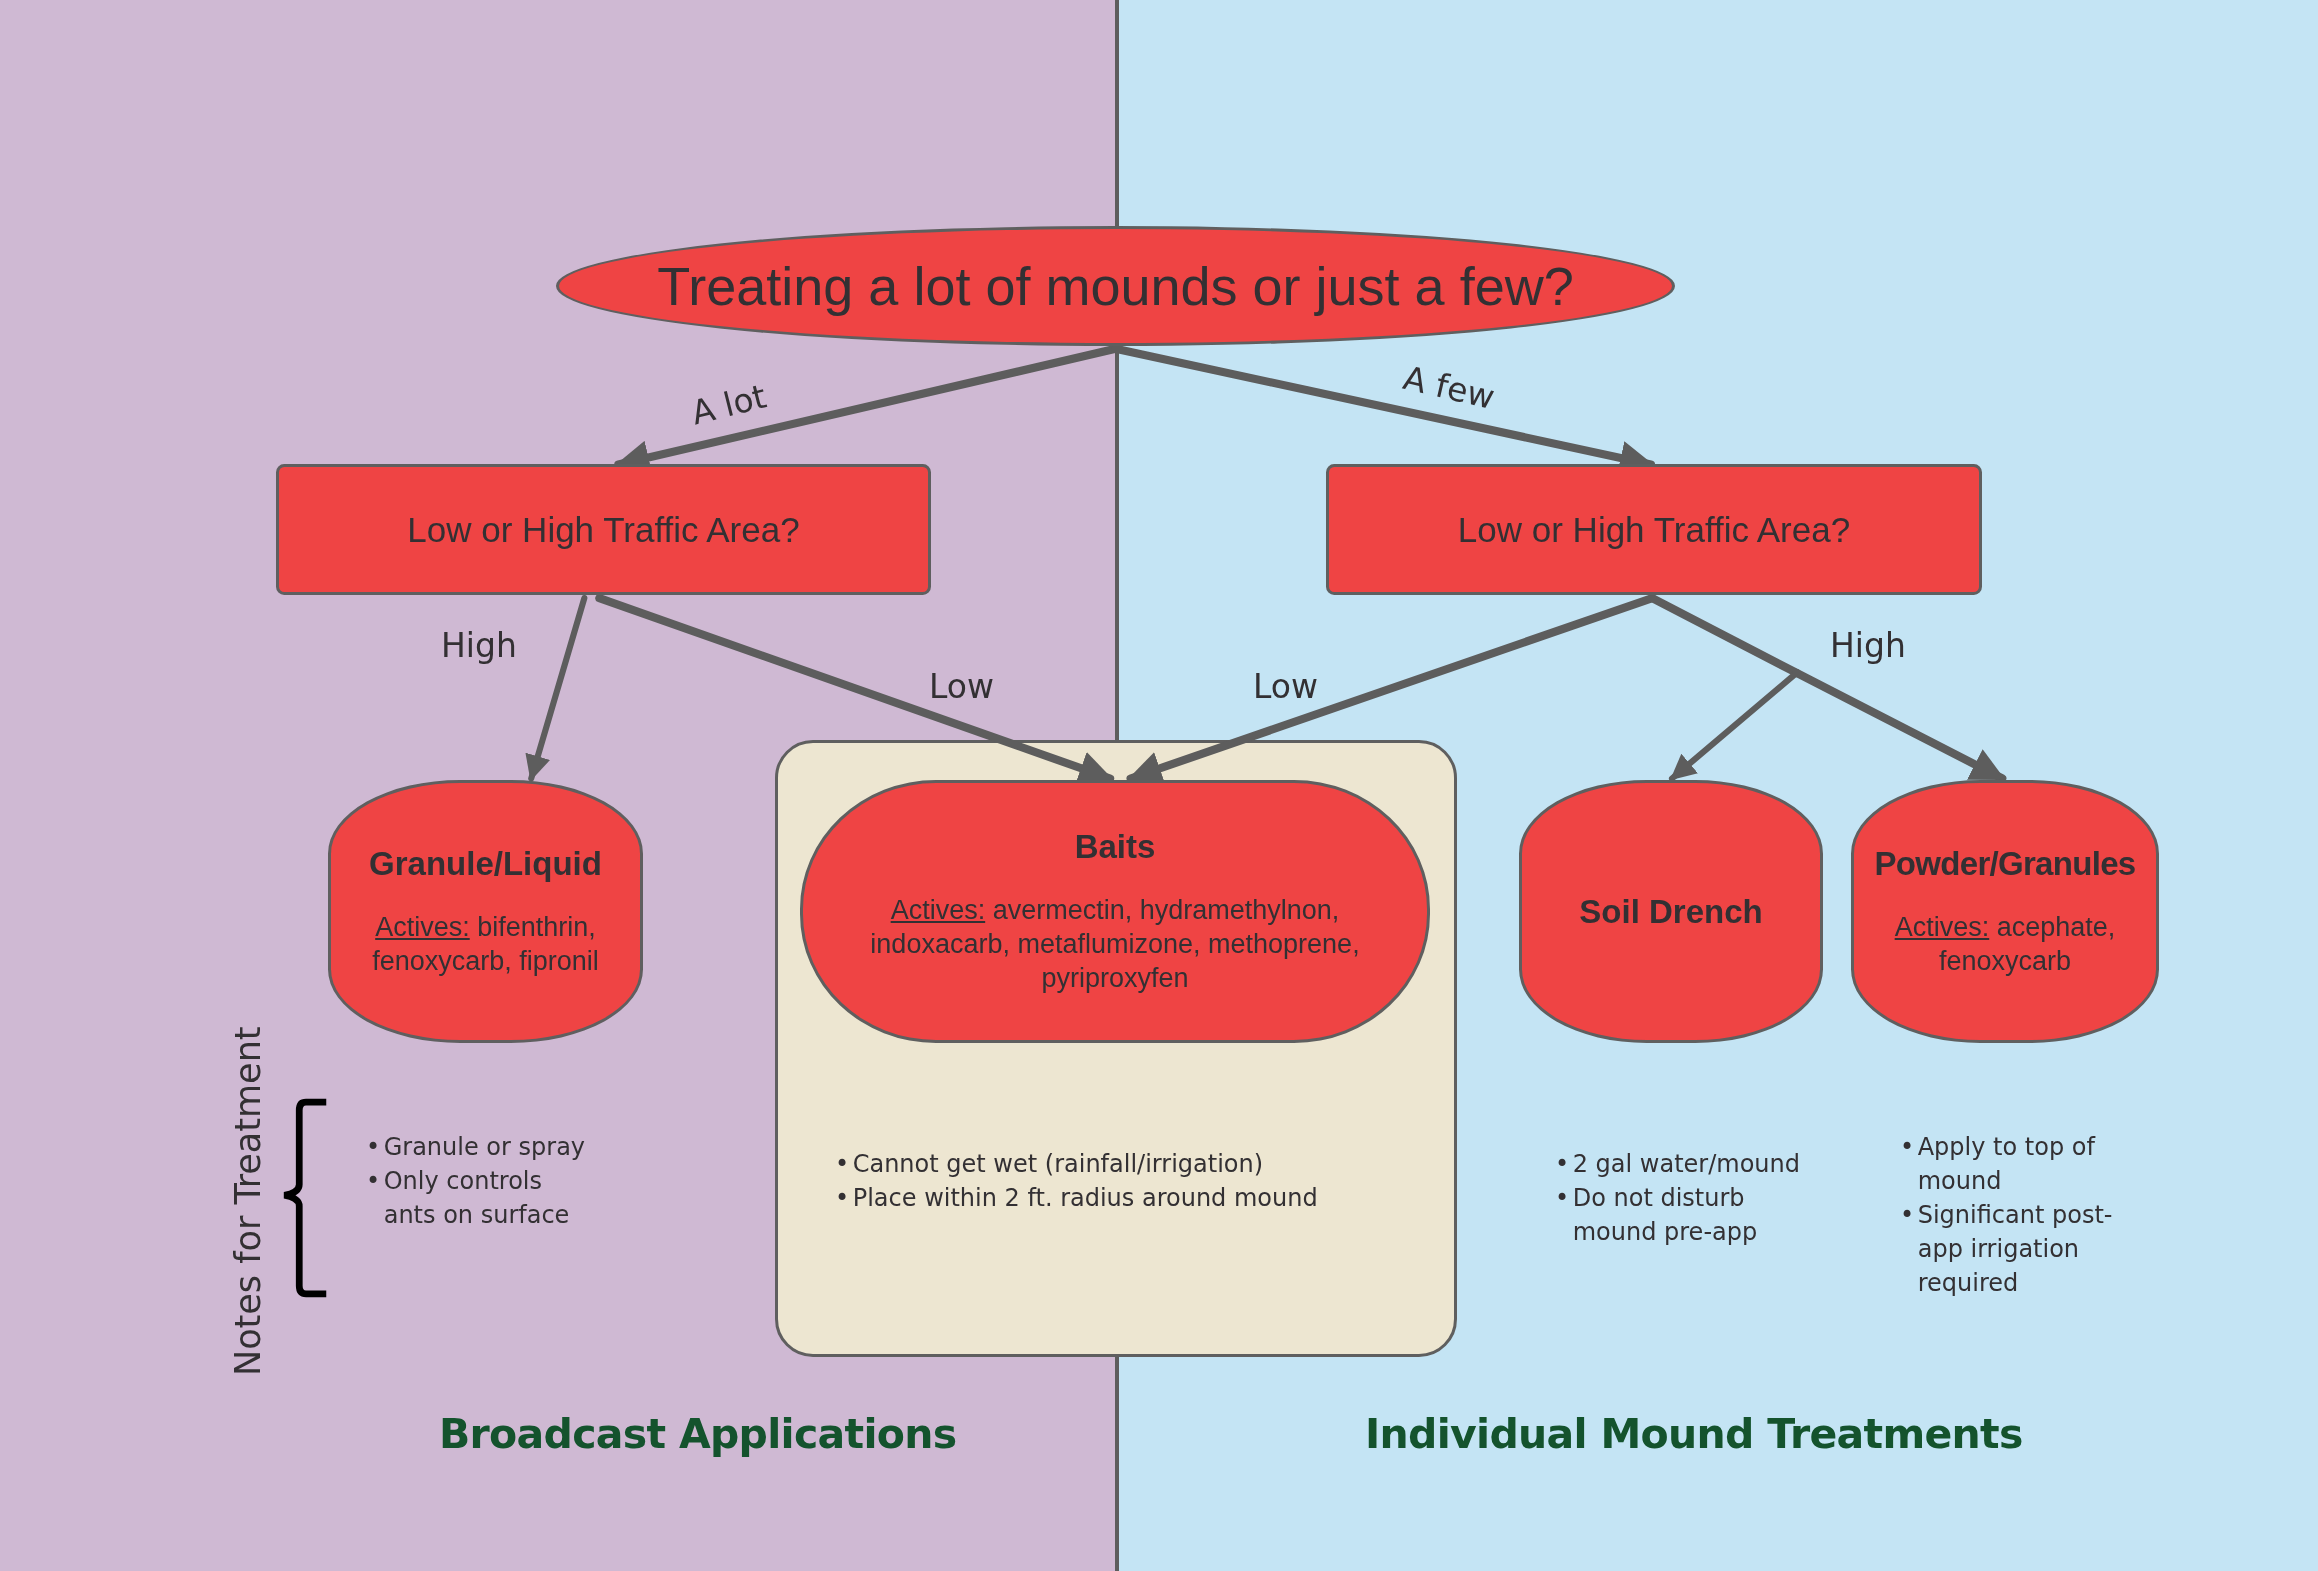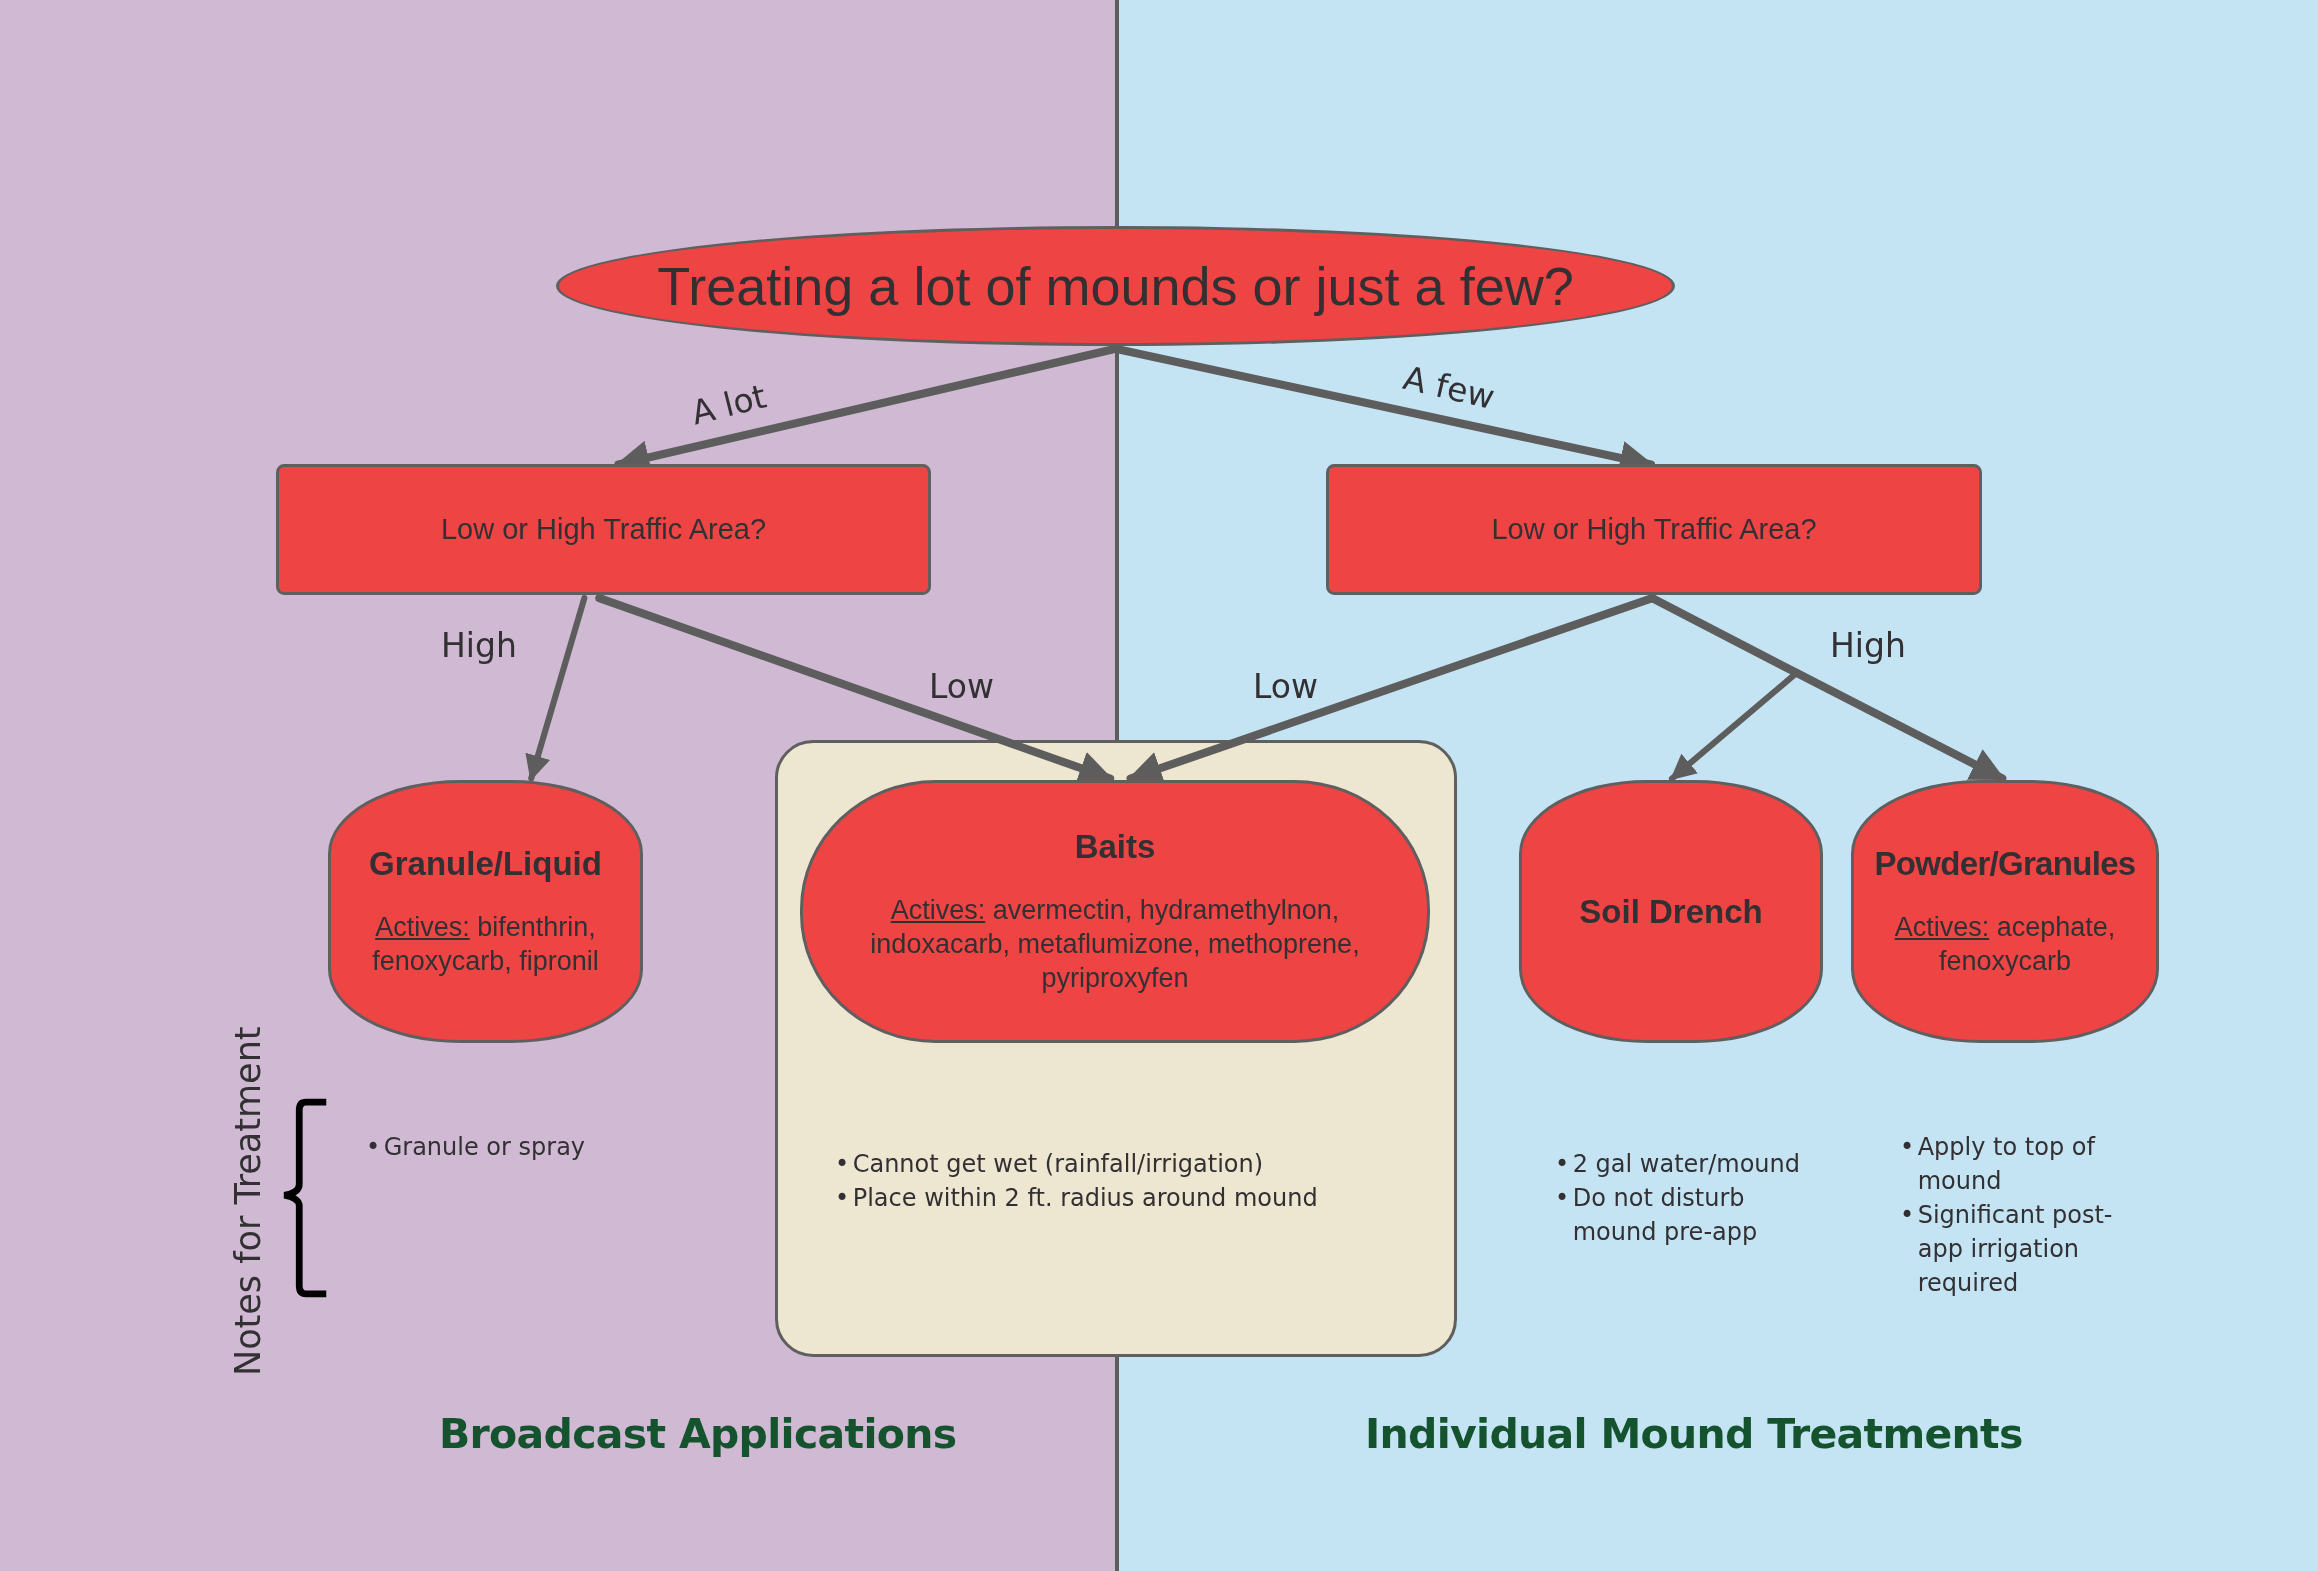--- a/index.html
+++ b/index.html
@@ -6,21 +6,21 @@
   body { width:2319px; height:1572px; position:relative; overflow:hidden; font-family:"Liberation Sans", sans-serif; color:#333033; }
   .panel { position:absolute; top:0; height:1572px; }
   #panel-left { left:0; width:1115px; background:#cfb9d3; }
   #panel-right { left:1119px; width:1200px; background:#c4e4f4; }
   #divider { position:absolute; left:1115px; top:0; width:4.1px; height:1572px; background:#5d5d5d; }
   svg#edges { position:absolute; left:0; top:0; width:2319px; height:1572px; }
   .node { position:absolute; box-sizing:border-box; background:#ef4444; border:3.4px solid #5f5f5f; display:flex; flex-direction:column; align-items:center; justify-content:center; text-align:center; }
   .q-ellipse { left:556px; top:226px; width:1119px; height:120px; border-radius:50%; }
   .q-ellipse span { font-size:54px; }
   .rect-node { top:464px; height:131px; border-radius:8.2px; }
-  .rect-node span { font-size:29px; }
+  .rect-node span { font-size:35px; }
   #decision-left { left:276px; width:655px; }
   #decision-right { left:1326px; width:656px; }
   .barrel { top:780px; height:263px; border-radius:42% / 28%;gap:27px; }
   .barrel .title { font-weight:bold; font-size:33px; line-height:38px; }
   .barrel .actives { font-size:27px; line-height:34px; }
   .barrel .actives u { text-decoration:underline; }
   #node-granule { left:328px; width:315px; }
   #node-baits { left:800px; width:630px; border-radius:136px / 129px; }
   #node-soil { left:1519px; width:304px; }
   #node-powder { left:1851px; width:308px; }
@@ -105,20 +105,21 @@
   <div class="actives" style="width:252px;"><u>Actives:</u> <span>acephate, fenoxycarb</span></div>
 </div>
 
 <div id="notes-label">Notes for Treatment</div>
 <svg id="brace" viewBox="0 0 80 300">
   <path d="M70,8 L40,8 Q30,8 30,20 L30,130 Q30,142 8,146 Q30,150 30,162 L30,280 Q30,292 40,292 L70,292" stroke="#000" stroke-width="10" fill="none"></path>
 </svg>
 
 <ul class="notes" id="notes-granule">
   <li>Granule or spray</li>
+  <li>Only controls ants on surface</li>
 </ul>
 <ul class="notes" id="notes-baits">
   <li>Cannot get wet (rainfall/irrigation)</li>
   <li>Place within 2 ft. radius around mound</li>
 </ul>
 <ul class="notes" id="notes-soil">
   <li>2 gal water/mound</li>
   <li>Do not disturb mound pre-app</li>
 </ul>
 <ul class="notes" id="notes-powder">

